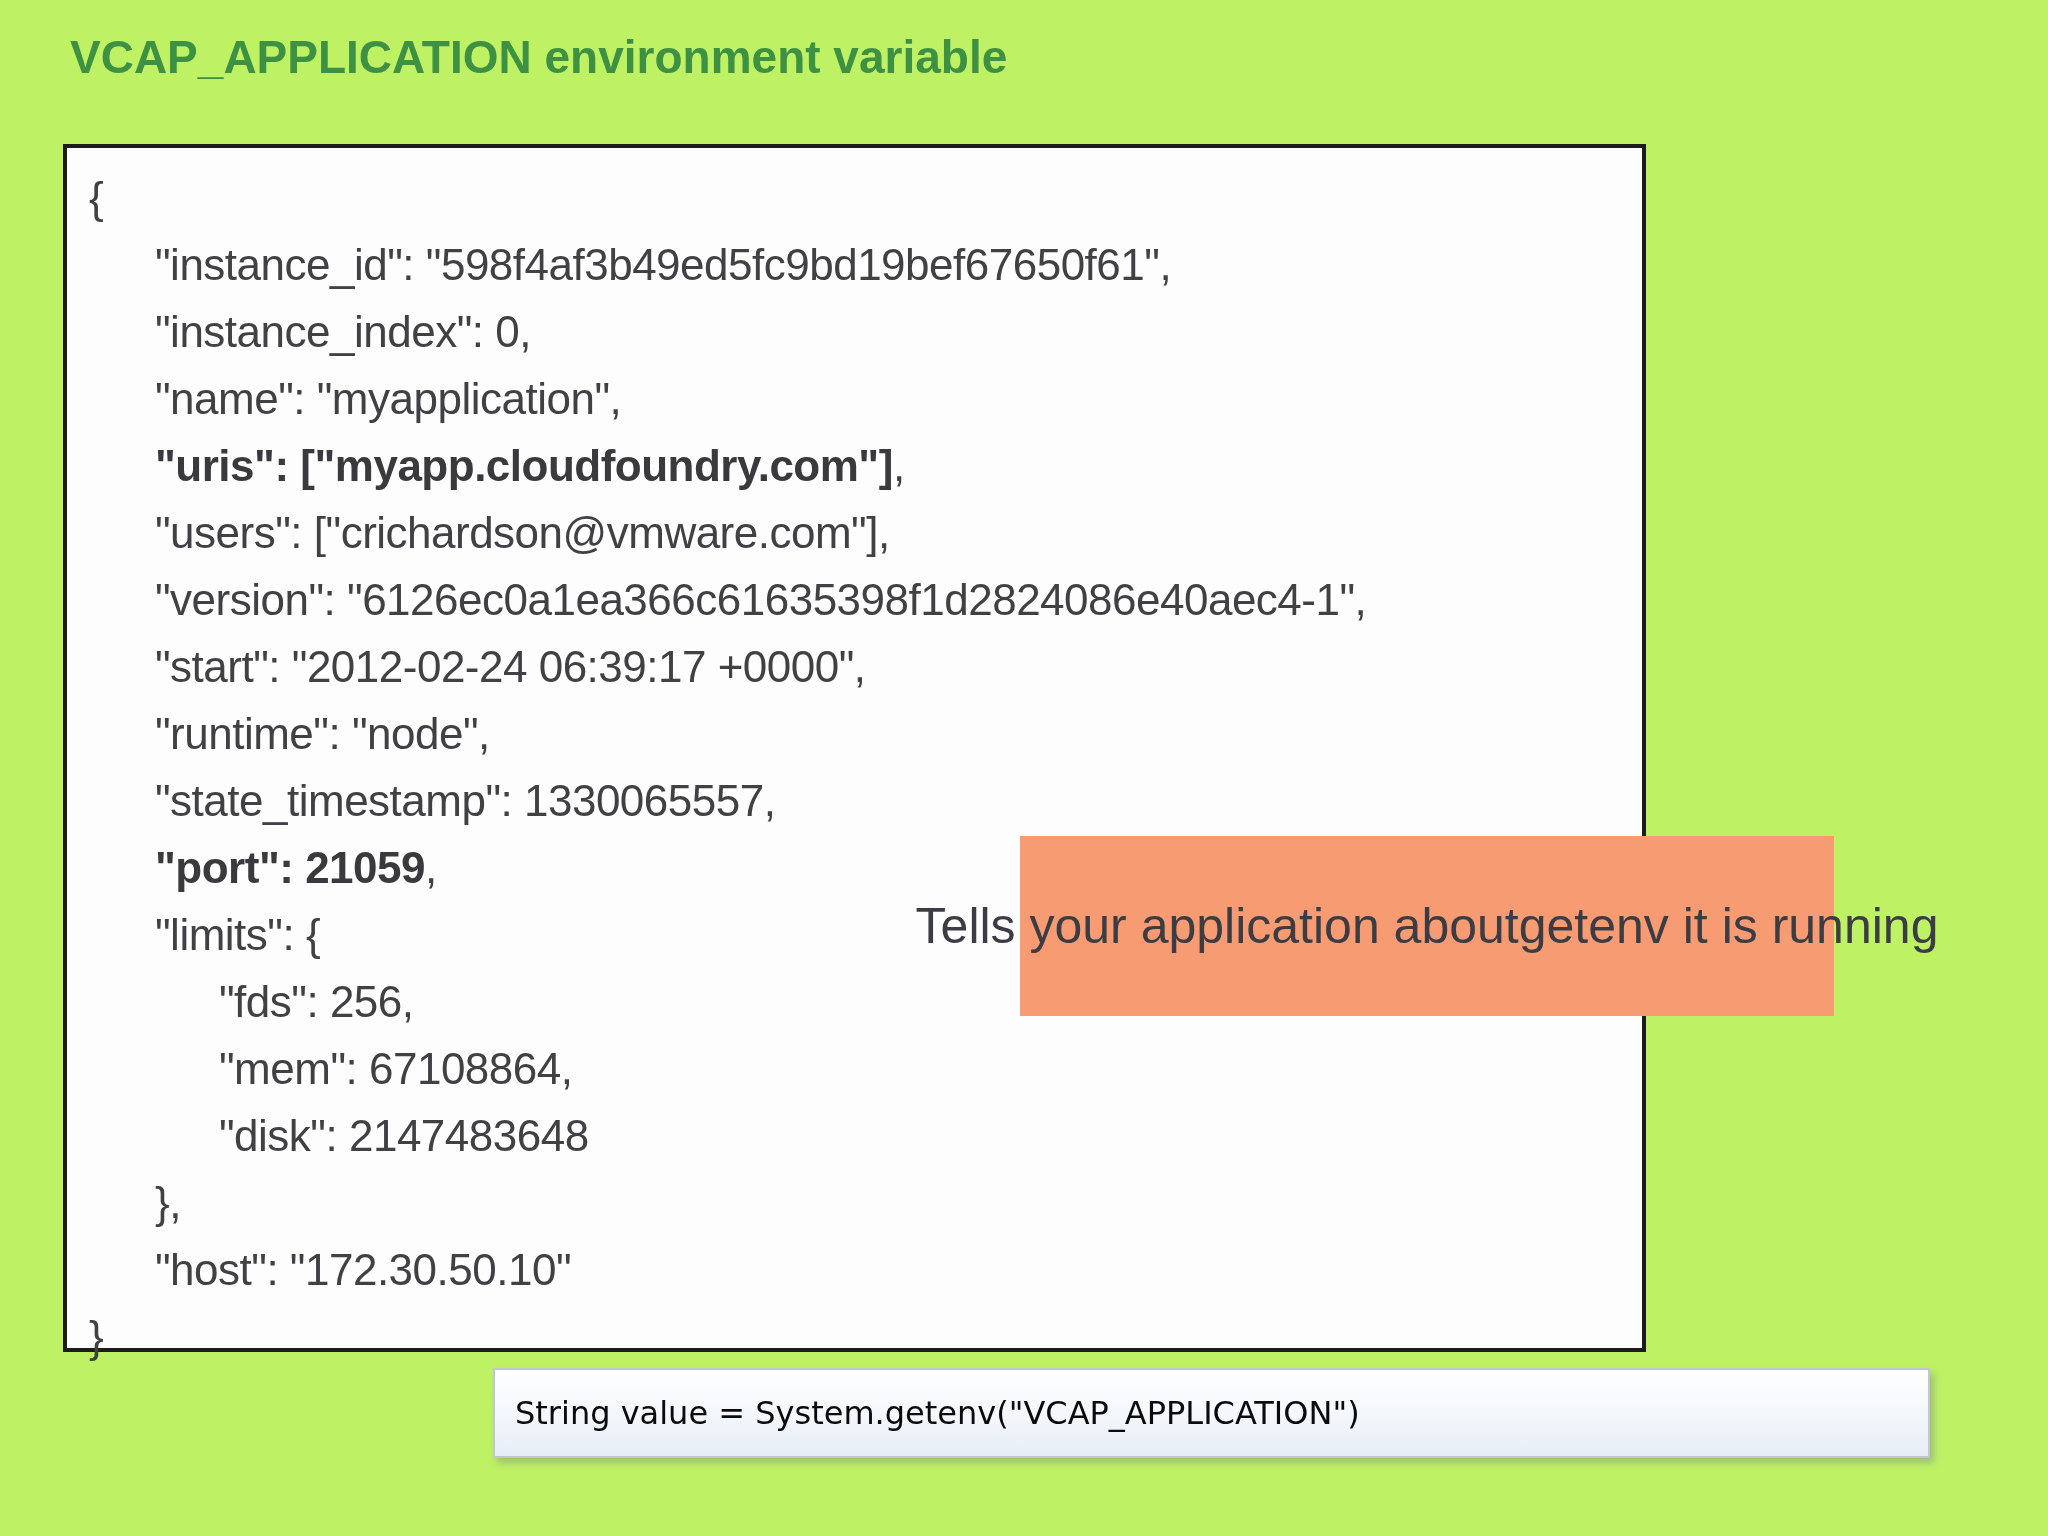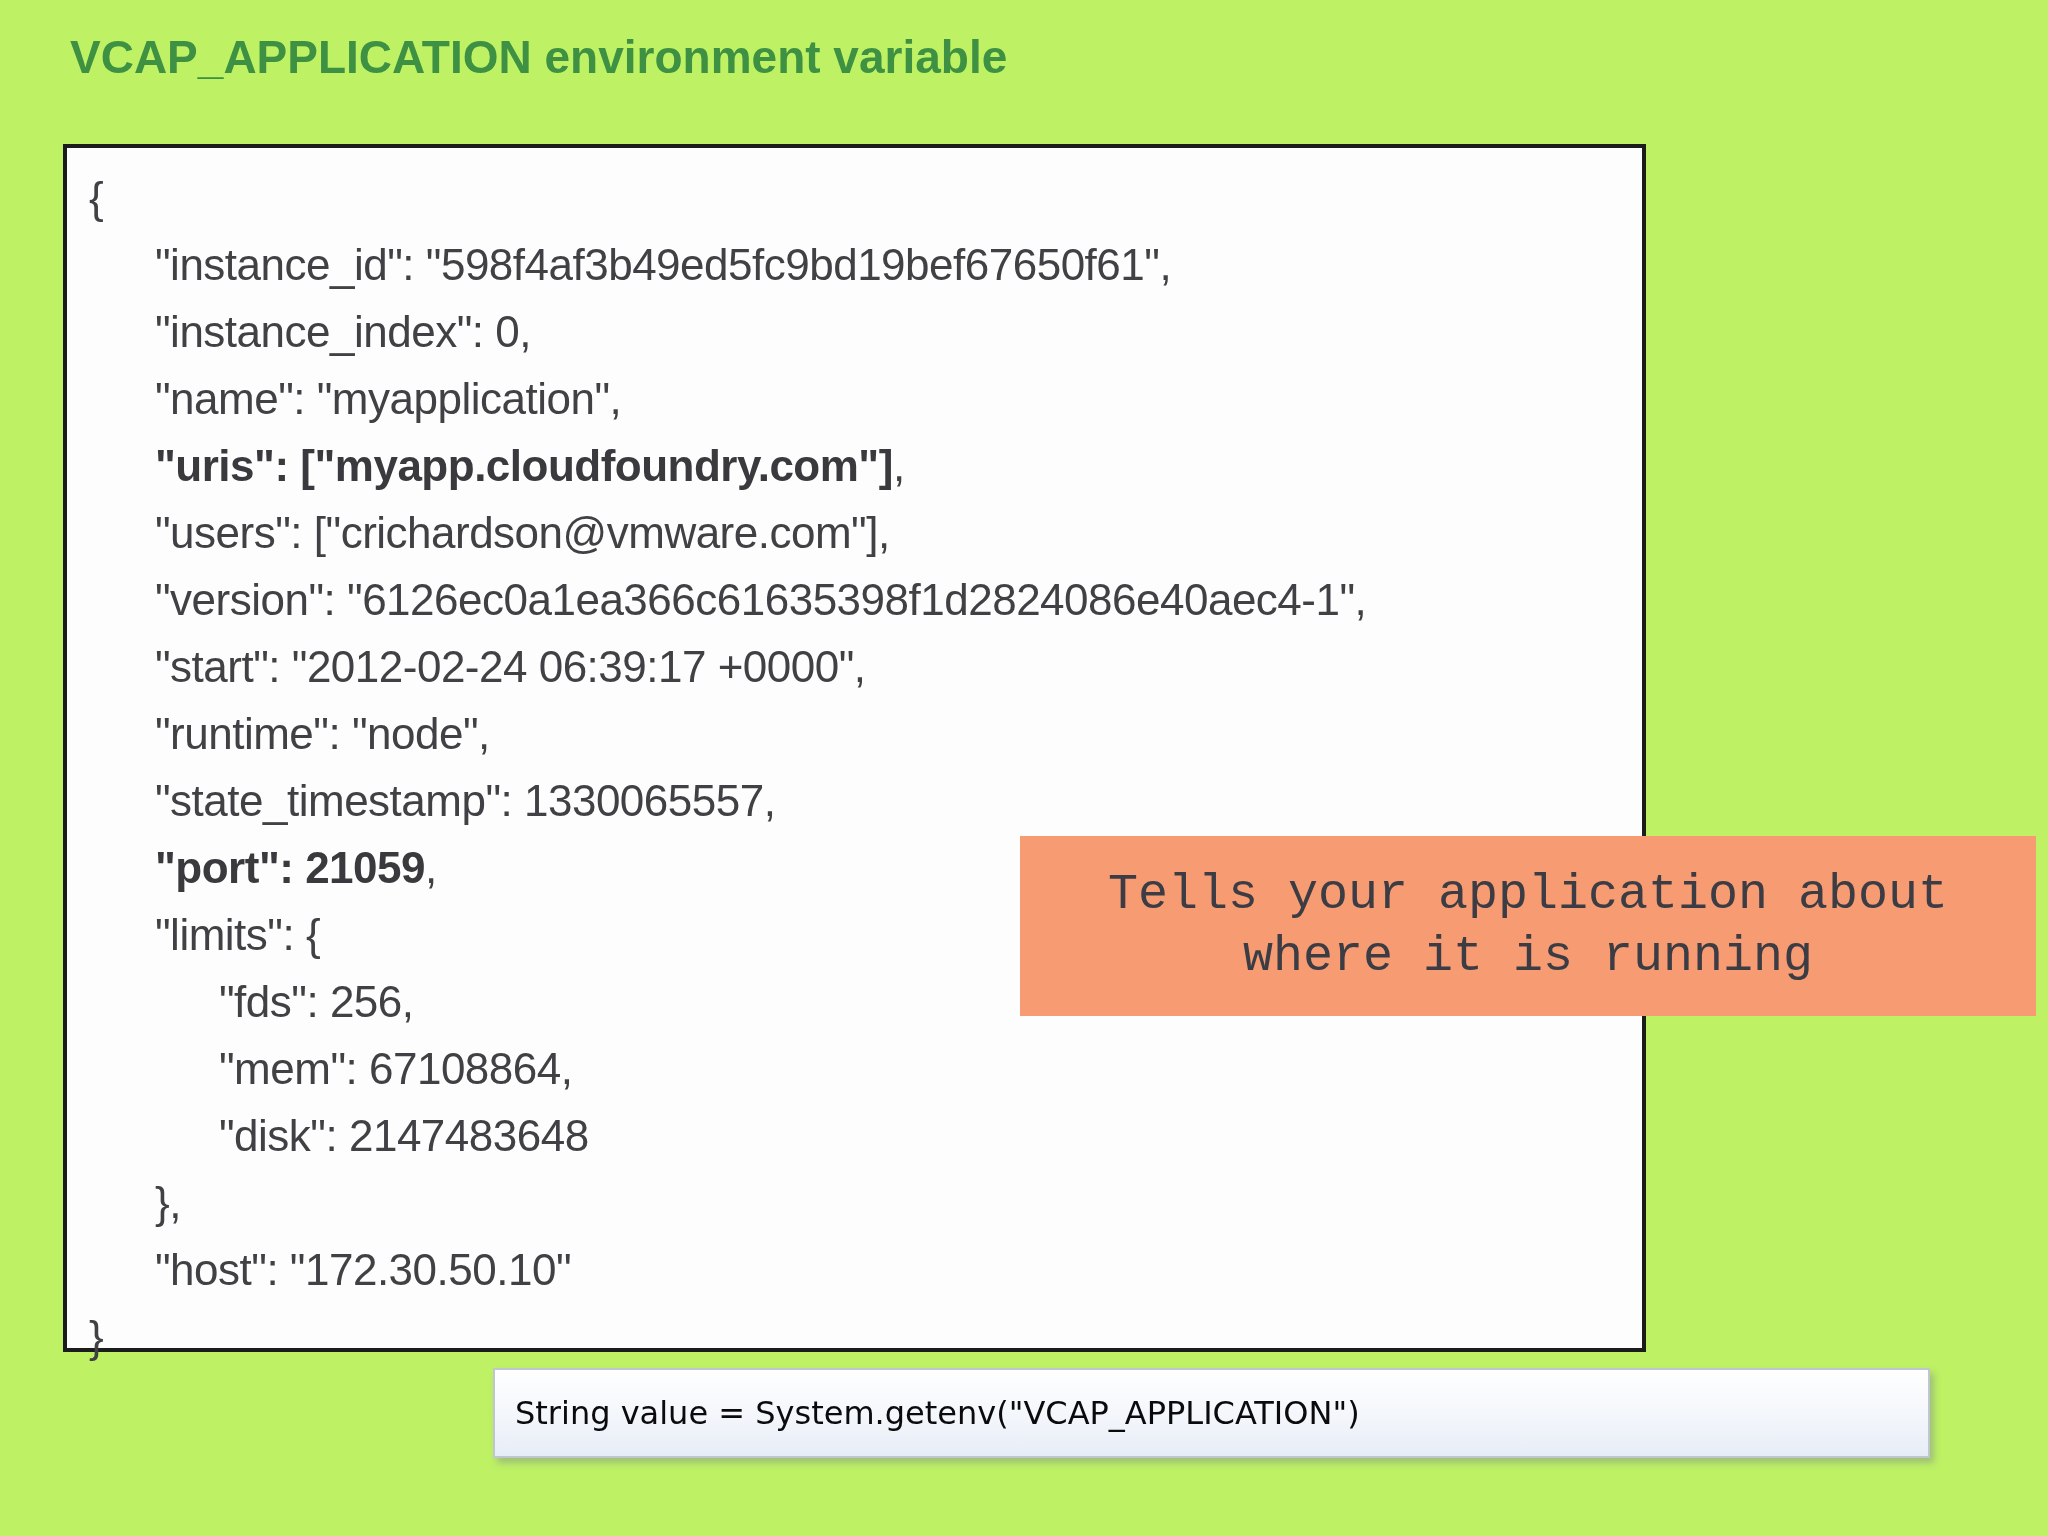--- a/index.html
+++ b/index.html
@@ -50,29 +50,28 @@
     letter-spacing: -0.5px;
   }
   .json-line .bold { font-weight: bold; color: #3a3a3e; }
   .indent-0 { padding-left: 22px; }
   .indent-1 { padding-left: 88px; }
   .indent-2 { padding-left: 152px; }
   .callout {
     position: absolute;
     left: 1020px;
     top: 836px;
-    width: 1016px;
+    width: 814px;
     height: 180px;
     background: #f79c72;
     z-index: 2;
     display: flex;
-    flex-direction: column;
+    flex-direction: row;
     justify-content: center;
     align-items: center;
-    font-family: Liberation Mono, monospace;
   }
   .callout-line {
     font-size: 50px;
     line-height: 62px;
     color: #3c3c44;
     text-align: center;
     white-space: nowrap;
   }
   .code-box {
     position: absolute;
@@ -122,20 +121,20 @@
         <div class="json-line indent-2"><span>"mem": 67108864,</span></div>
         <div class="json-line indent-2"><span>"disk": 2147483648</span></div>
         <div class="json-line indent-1"><span>},</span></div>
         <div class="json-line indent-1"><span>"host": "172.30.50.10"</span></div>
         <div class="json-line indent-0"><span>}</span></div>
       </div>
   </div>
 
   <div class="callout">
     <div class="callout-line">Tells your application about</div>
-    <div class="callout-line">where it is running</div>
+    <div class="callout-line">getenv it is running</div>
   </div>
 
   <div class="code-box">
     <div class="code-text">String value = System.getenv("VCAP_APPLICATION")</div>
   </div>
 
 </div>
 
 </body></html>

